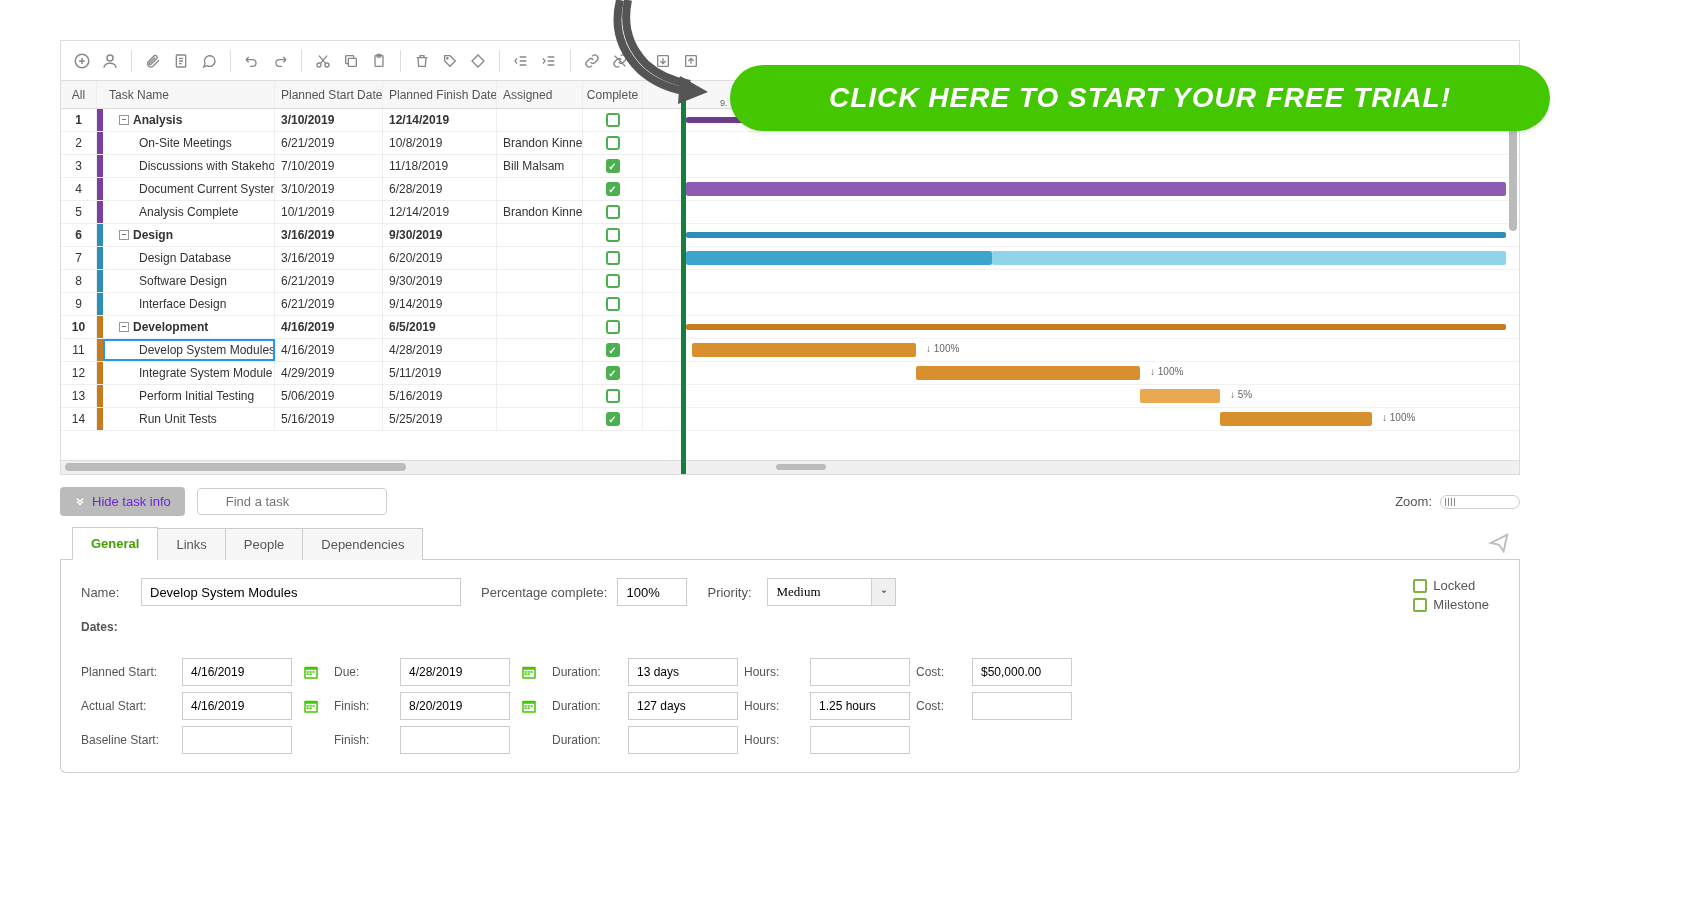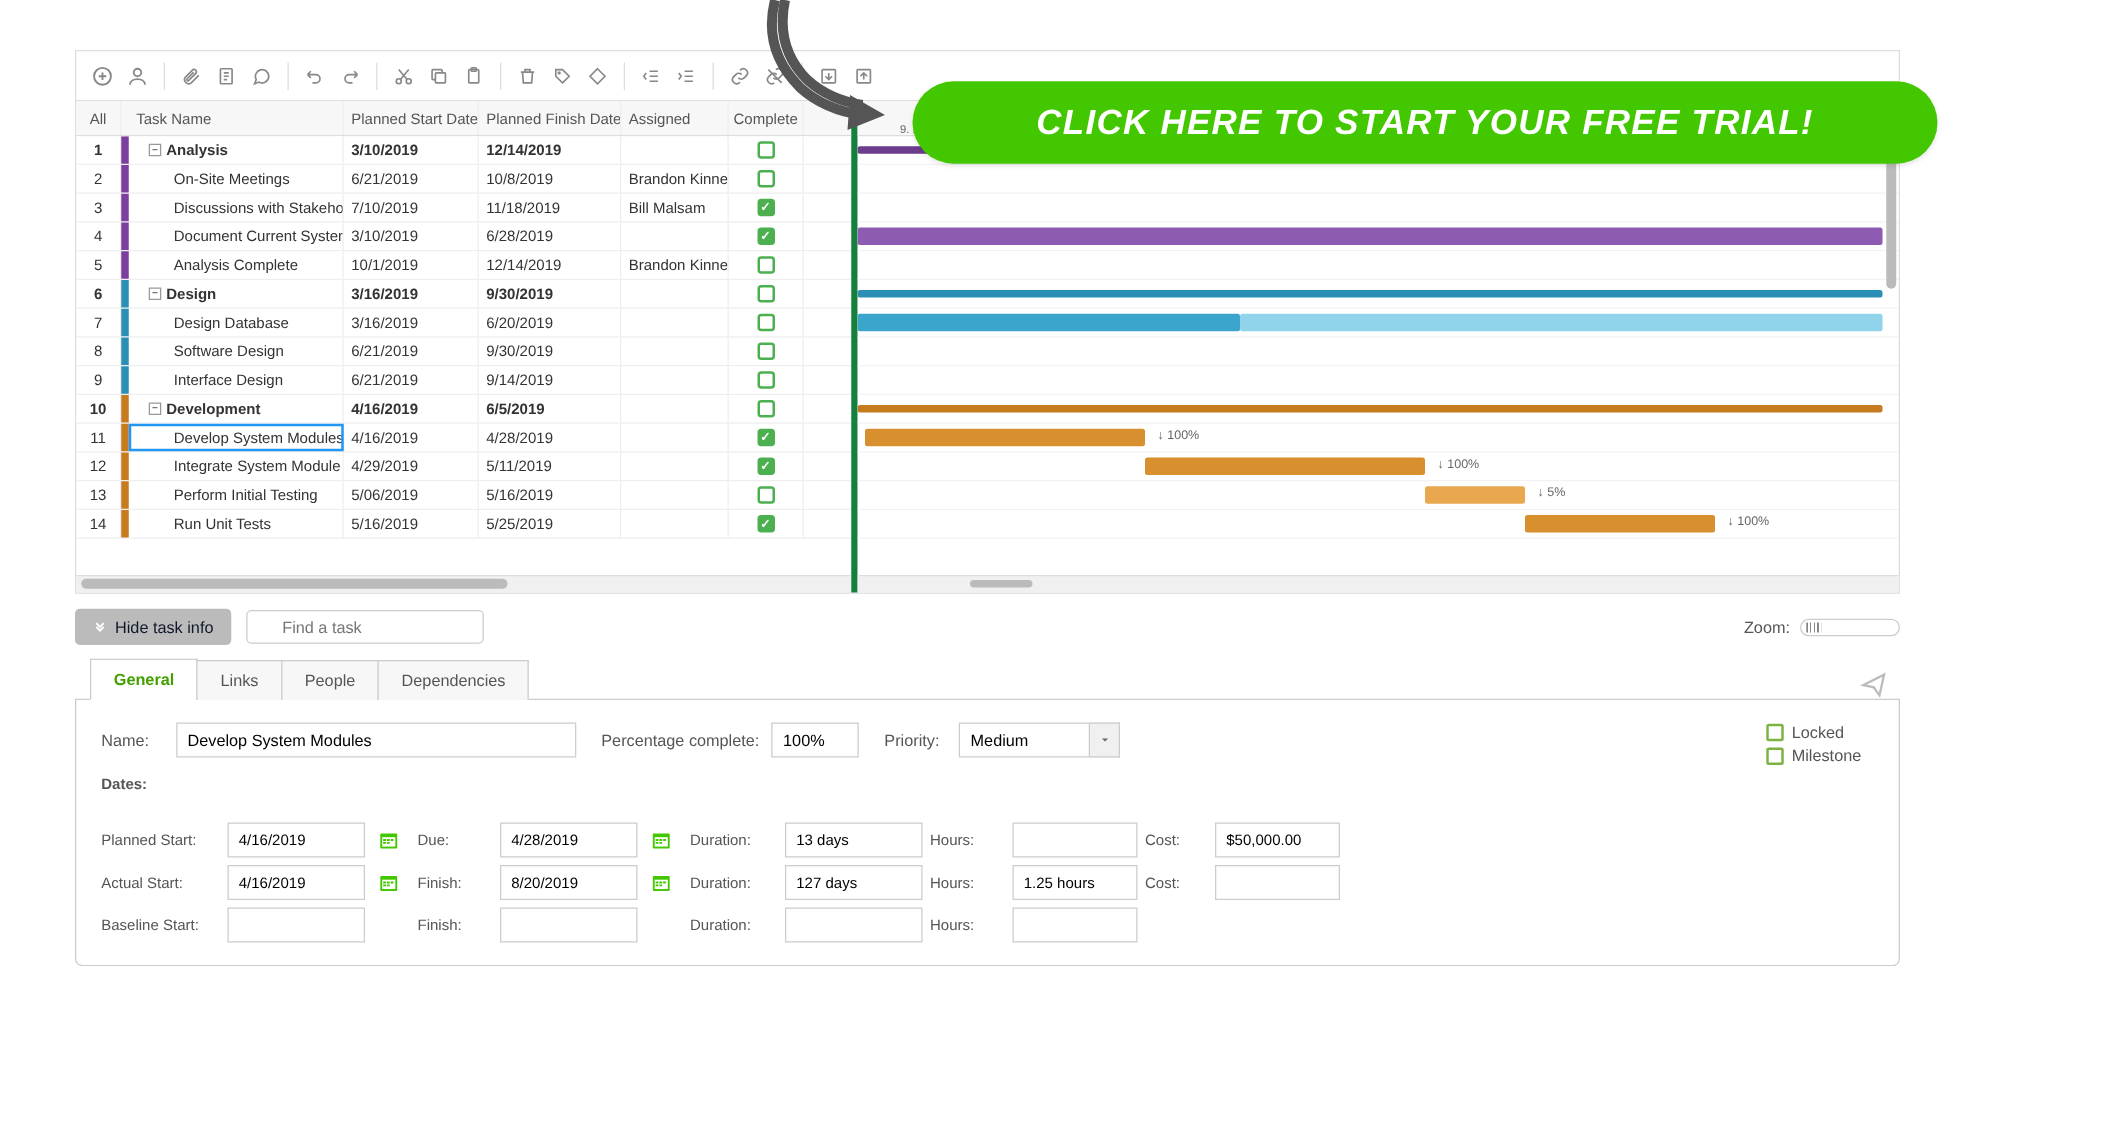--- a/index.html
+++ b/index.html
@@ -53,29 +53,29 @@
 .ghscroll::after { content:''; position:absolute; left:90px; top:3px; width:50px; height:6px; background:#bbb; border-radius:3px; }
 
 
 .cta { position:absolute; top:65px; left:730px; width:820px; height:66px; background:#43c700; border-radius:40px; display:flex; align-items:center; justify-content:center; color:#fff; font-weight:900; font-size:28px; font-style:italic; letter-spacing:1px; z-index:10; box-shadow: 0 2px 4px rgba(0,0,0,0.1); }
 
 .arrow { position:absolute; top:0px; left:590px; z-index:11; }
 
 
 .bottom-panel { margin-top:12px; }
 .panel-header { display:flex; align-items:center; gap:12px; margin-bottom:10px; }
-.hide-btn { background:#bbb; color:#0f172a; border:none; padding:7px 14px; border-radius:4px; font-size:13px; cursor:pointer; display:flex; align-items:center; gap:6px; }
+.hide-btn { background:#bbb; color:#6d28d9; border:none; padding:7px 14px; border-radius:4px; font-size:13px; cursor:pointer; display:flex; align-items:center; gap:6px; }
 .search-task { border:1px solid #ccc; border-radius:4px; padding:5px 10px 5px 28px; width:190px; font-size:13px; position:relative; }
 .search-wrap { position:relative; }
 .search-wrap svg { position:absolute; left:8px; top:7px; }
 .zoom-section { margin-left:auto; display:flex; align-items:flex-end; gap:8px; font-size:13px; color:#555; }
 .zoom-slider { width:80px; height:14px; border:1px solid #ccc; border-radius:7px; position:relative; background:#fff; }
 .zoom-slider::before { content:''; position:absolute; left:4px; top:2px; width:12px; height:8px; background:repeating-linear-gradient(90deg,#888 0 1px,transparent 1px 3px); }
 
-.tabs { display:flex; border-bottom:1px solid #ccc; align-items:flex-end;padding-left:12px; }
+.tabs { display:flex; border-bottom:1px solid #ccc; align-items:center;padding-left:12px; }
 .tab { padding:8px 18px; border:1px solid #ccc; border-bottom:none; background:#f7f7f7; font-size:13px; color:#555; cursor:pointer; margin-right:-1px; position:relative; top:1px; }
 .tab.active { background:#fff; color:#43a000; font-weight:bold; border-bottom:1px solid #fff; }
 .send-icon { margin-left:auto; color:#bbb; margin-right:10px; }
 
 .tab-content { border:1px solid #ccc; border-top:none; padding:18px 20px; font-size:13px; color:#333; border-radius:0 0 6px 6px; }
 .form-row { display:flex; align-items:center; gap:10px; margin-bottom:14px; flex-wrap:wrap; }
 .form-row label { min-width:50px; color:#555; }
 .form-input { border:1px solid #ccc; padding:5px 8px; font-size:13px; background:#fff; height:28px; }
 .select-wrap { display:flex; }
 .select-wrap .caret { width:24px; border:1px solid #ccc; border-left:none; display:flex; align-items:center; justify-content:center; background:#f0f0f0; }
@@ -519,21 +519,21 @@
           </div>
       </div>
 
       <div class="form-row">
         <label>Name:</label>
         <input class="form-input" style="width: 320px;" value="Develop System Modules">
         <label style="margin-left:10px">Percentage complete:</label>
         <input class="form-input" style="width: 70px;" value="100%">
         <label style="margin-left:10px">Priority:</label>
         <div class="select-wrap">
-          <input class="form-input" style="width: 105px;" value="Medium">
+          <input class="form-input" style="width: 105px; font-family: Liberation Serif, serif;" value="Medium">
           <div class="caret">
               <svg width="10" height="10" viewBox="0 0 24 24" fill="#666">
                 <path d="M6 9l6 6 6-6z"></path>
               </svg>
             </div>
         </div>
       </div>
 
       <div class="sublabel">Dates:</div>
 

